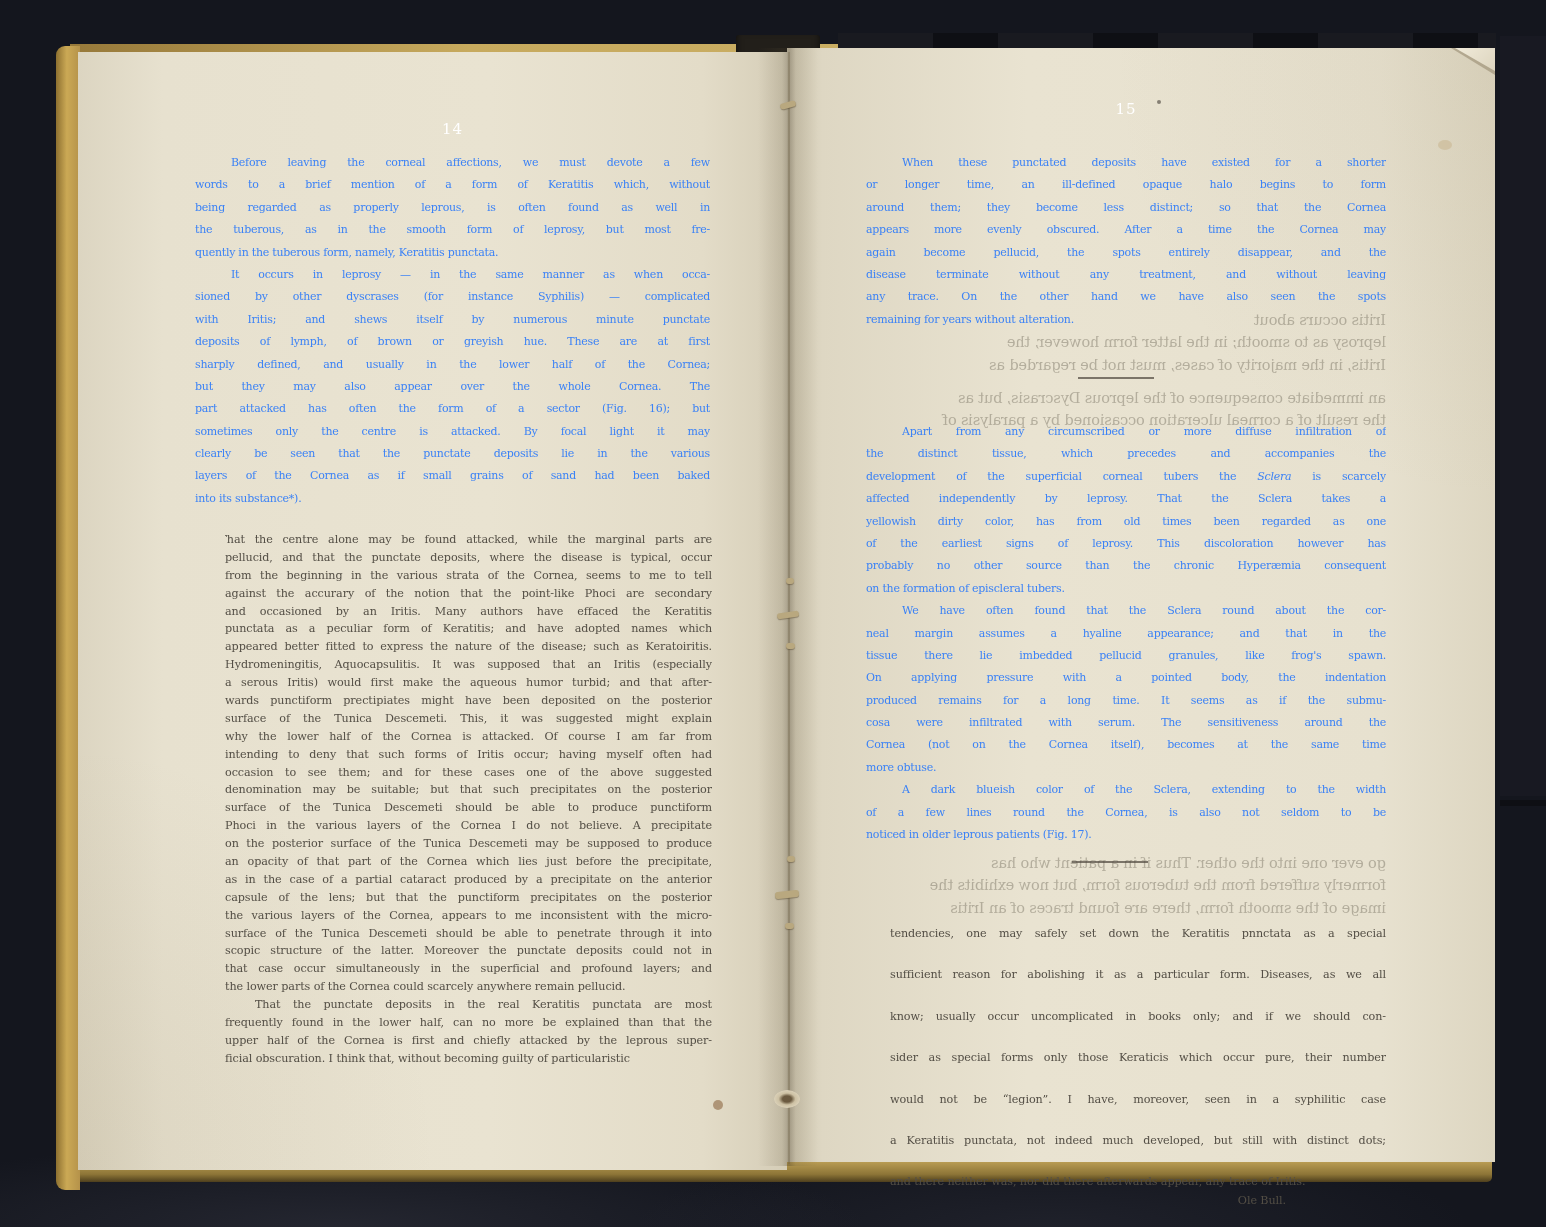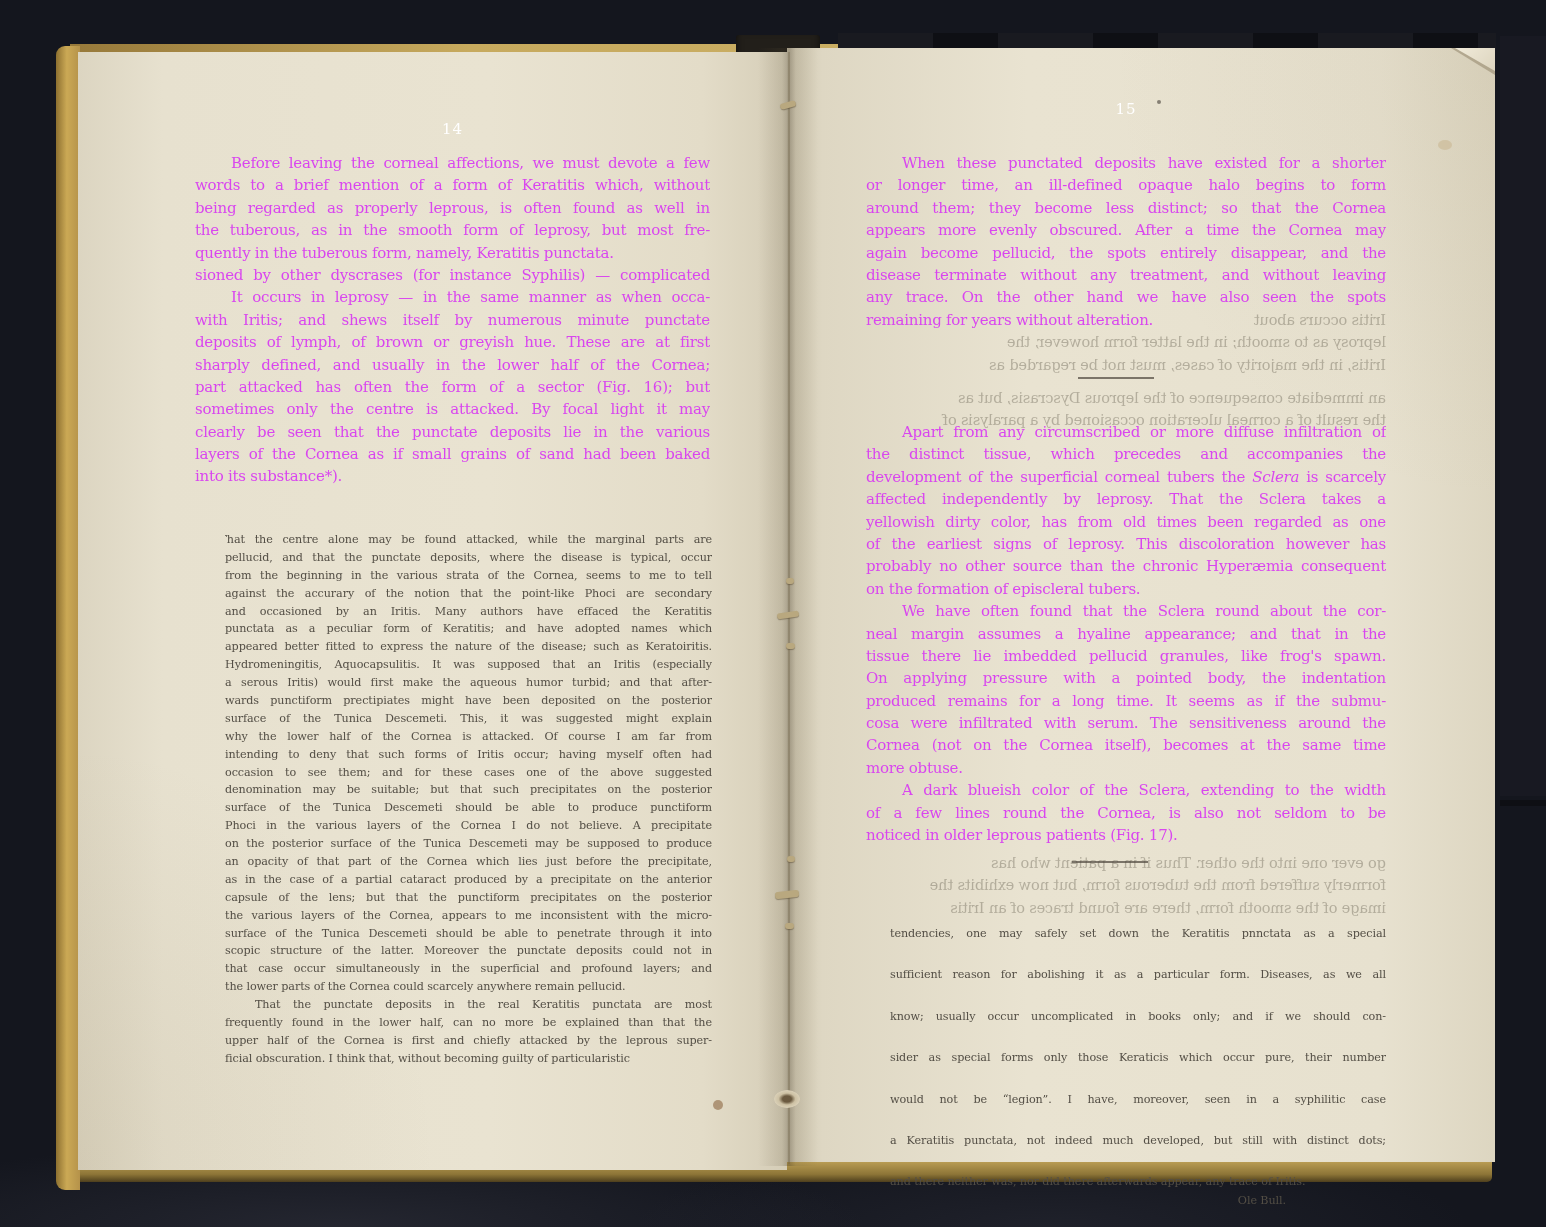--- a/index.html
+++ b/index.html
@@ -49,21 +49,21 @@
     clip-path:polygon(0 0,100% 0,100% 100%);
     background:linear-gradient(135deg,#f1ebda,#dcd4be);}
 
   .stitch{position:absolute;background:#b9a87f;border-radius:3px;box-shadow:0 1px 1px rgba(90,75,50,.5);}
   .stitch-hole{position:absolute;width:26px;height:18px;border-radius:50%;
     background:radial-gradient(ellipse at center,#6b5a40 0 24%,#cdc1a4 46%,#d9cfb6 68%,rgba(217,207,182,0) 75%);}
   .spot{position:absolute;border-radius:50%;}
 
   
   .pageno{position:absolute;color:#ffffff;font-size:15px;letter-spacing:1px;text-align:center;}
-  .textblock{position:absolute;color:#d946ef;font-size:15px;letter-spacing:-0.25px;}
+  .textblock{position:absolute;color:#3b82f6;font-size:11px;letter-spacing:-0.25px;}
   .tline{height:22.4px;line-height:22.4px;text-align:justify;text-align-last:justify;overflow:hidden;}
   .plast{text-align-last:left;}
   .bodyblock .pfirst{text-indent:36px;}
 
   .fn{position:absolute;color:#534e45;font-size:11.2px;letter-spacing:-0.1px;}
   #left-fn{padding-left:25px;box-sizing:border-box;}
   #left-fn .tline{height:17.9px;line-height:17.9px;}
   #left-fn .p0 .pfirst{text-indent:-25px;}
   #left-fn .p1 .pfirst{text-indent:30px;}
   #right-fn .tline{height:18.4px;line-height:18.4px;margin-top:23px;}
@@ -126,25 +126,26 @@
 <div class="pageno" style="left:195px;top:120px;width:515px;">14</div>
 <div class="textblock bodyblock" id="left-body" style="left:195px;top:152px;width:515px;">
     <div class="para p0">
       <div class="tline pfirst">Before leaving the corneal affections, we must devote a few</div>
       <div class="tline">words to a brief mention of a form of Keratitis which, without</div>
       <div class="tline">being regarded as properly leprous, is often found as well in</div>
       <div class="tline">the tuberous, as in the smooth form of leprosy, but most fre-</div>
       <div class="tline plast">quently in the tuberous form, namely, Keratitis punctata.</div>
     </div>
     <div class="para p1">
+      <div class="tline pfirst">It occurs in leprosy — in the same manner as when occa-</div>
       <div class="tline">sioned by other dyscrases (for instance Syphilis) — complicated</div>
-      <div class="tline pfirst">It occurs in leprosy — in the same manner as when occa-</div>
       <div class="tline">with Iritis; and shews itself by numerous minute punctate</div>
       <div class="tline">deposits of lymph, of brown or greyish hue.  These are at first</div>
       <div class="tline">sharply defined, and usually in the lower half of the Cornea;</div>
+      <div class="tline">but they may also appear over the whole Cornea.  The</div>
       <div class="tline">part attacked has often the form of a sector (Fig. 16); but</div>
       <div class="tline">sometimes only the centre is attacked.  By focal light it may</div>
       <div class="tline">clearly be seen that the punctate deposits lie in the various</div>
       <div class="tline">layers of the Cornea as if small grains of sand had been baked</div>
       <div class="tline plast">into its substance*).</div>
     </div>
   </div>
 <div class="fn" id="left-fn" style="left:200px;top:531px;width:512px;">
     <div class="para p0">
       <div class="tline pfirst">*) That the centre alone may be found attacked, while the marginal parts are</div>

